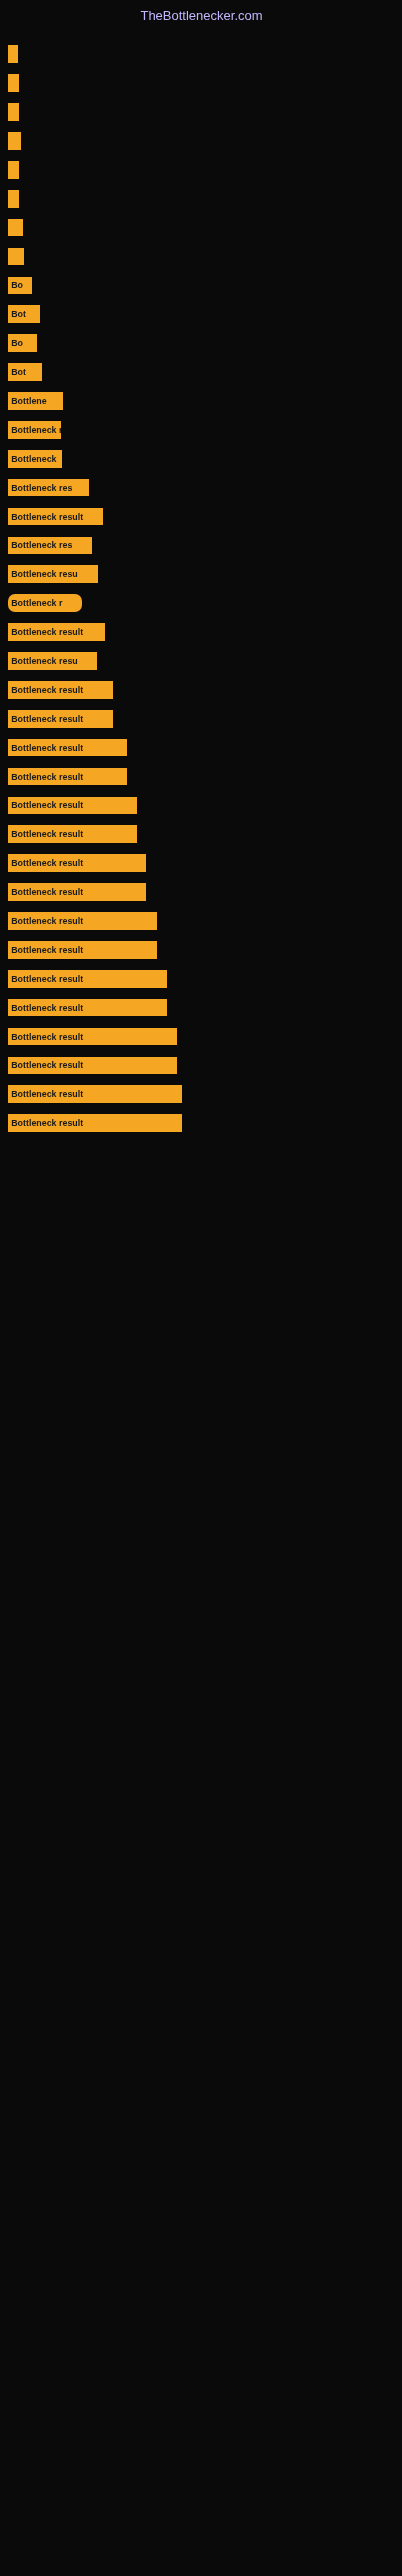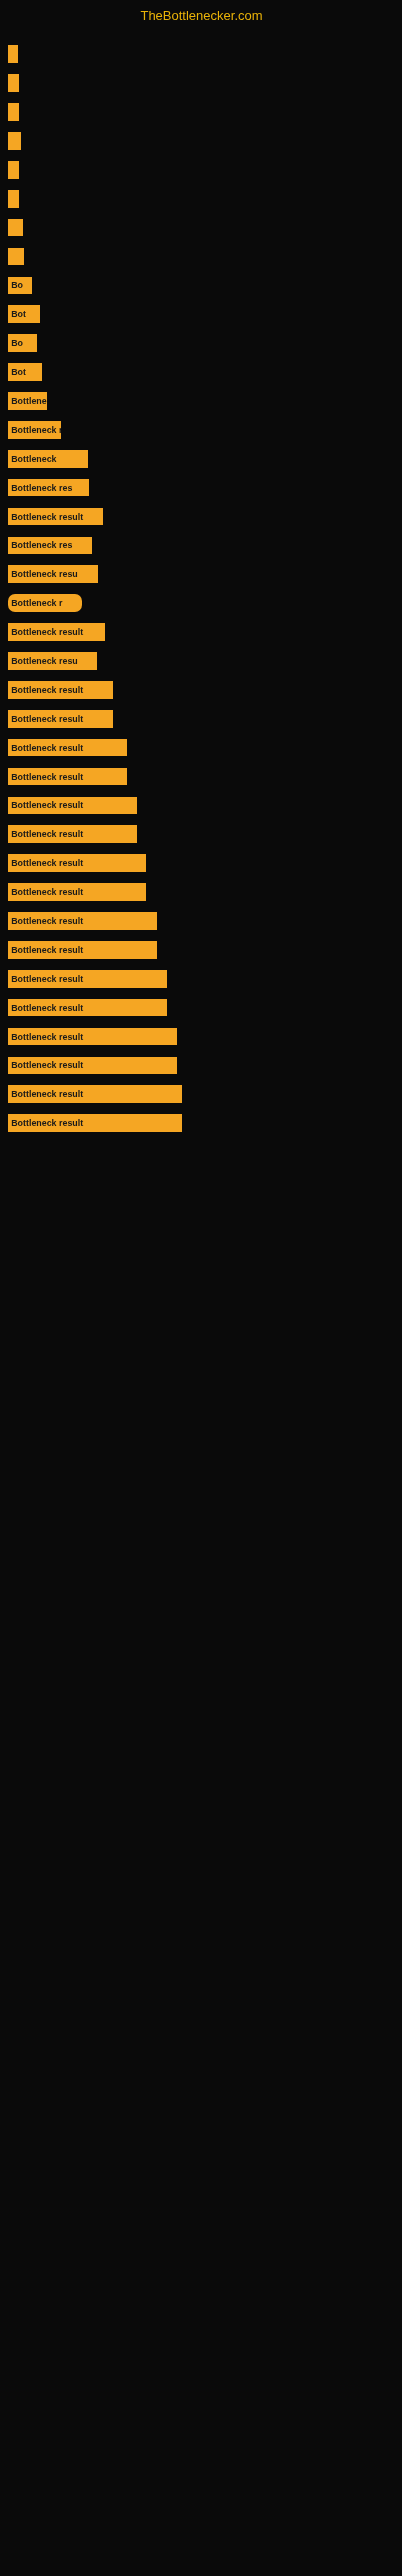--- a/index.html
+++ b/index.html
@@ -8,21 +8,21 @@
       box-sizing: border-box;
     }
     body {
       background-color: #0a0a0a;
       width: 403px;
       min-height: 2576px;
       font-family: Arial, sans-serif;
       position: relative;
     }
     .site-title {
-      color: #eab308;
+      color: #c4b5fd;
       font-size: 13px;
       text-align: center;
       padding: 8px 0 4px 0;
       font-weight: normal;
     }
     .bars-container {
       padding: 16px 20px 8px 8px;
       display: flex;
       flex-direction: column;
       gap: 0px;
@@ -94,31 +94,31 @@
       <div class="bar" style="width: 29px;">
         <span class="bar-label">Bo</span>
       </div>
     </div>
     <div class="bar-row">
       <div class="bar" style="width: 34px;">
         <span class="bar-label">Bot</span>
       </div>
     </div>
     <div class="bar-row">
-      <div class="bar" style="width: 39px;">
+      <div class="bar" style="width: 55px;">
         <span class="bar-label">Bottlene</span>
       </div>
     </div>
     <div class="bar-row">
       <div class="bar" style="width: 53px;">
         <span class="bar-label">Bottleneck re</span>
       </div>
     </div>
     <div class="bar-row">
-      <div class="bar" style="width: 80px;">
+      <div class="bar" style="width: 54px;">
         <span class="bar-label">Bottleneck</span>
       </div>
     </div>
     <div class="bar-row">
       <div class="bar" style="width: 81px;">
         <span class="bar-label">Bottleneck res</span>
       </div>
     </div>
     <div class="bar-row">
       <div class="bar" style="width: 95px;">

